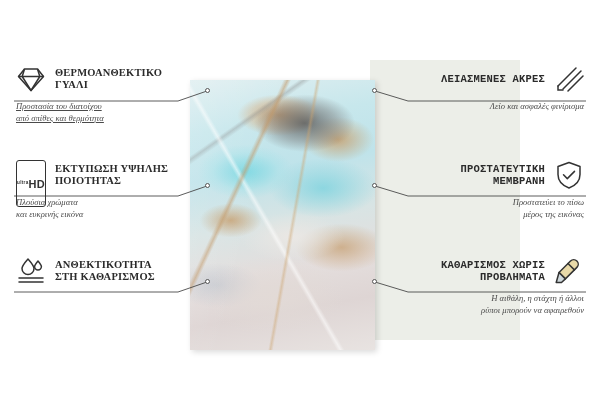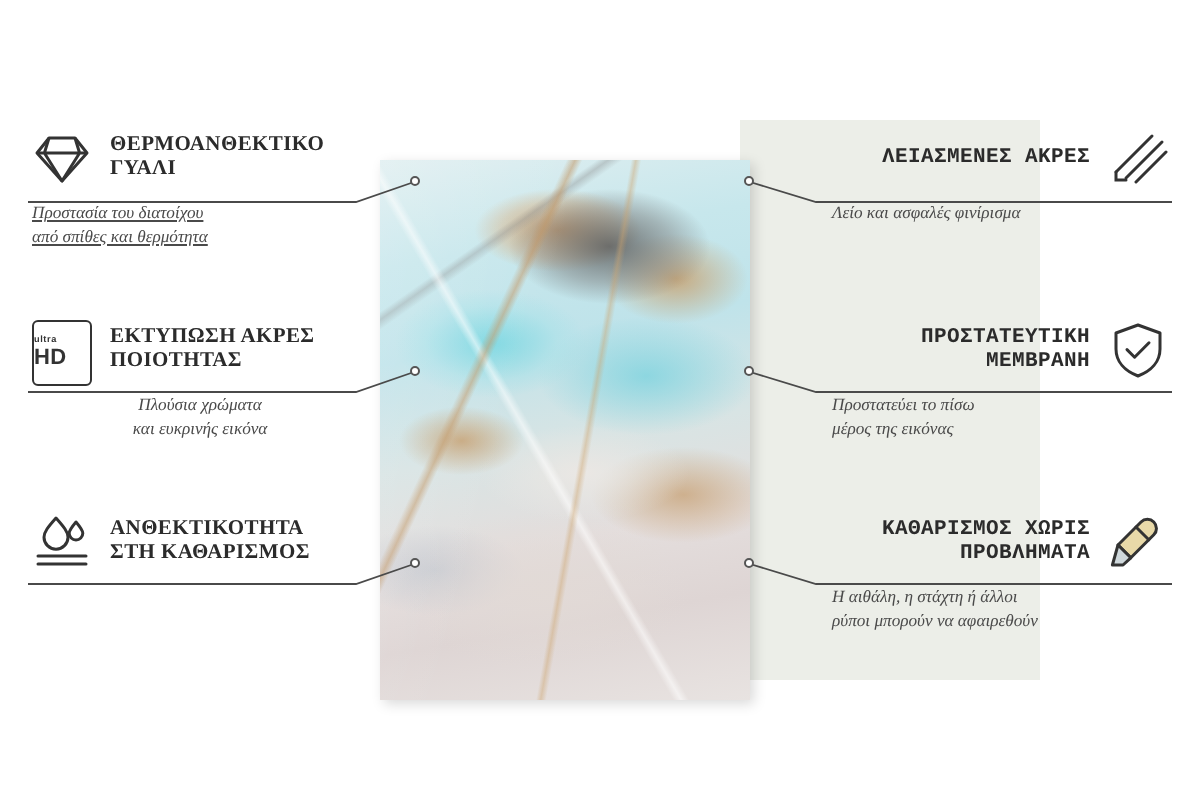--- a/index.html
+++ b/index.html
@@ -68,27 +68,27 @@
     letter-spacing:.2px; line-height:1.18;
   }
   .feature.right .head{ flex-direction:row-reverse; }
   .feature .title{ max-width:118px; }
   .feature.right .title{ text-align:right;font-family:Liberation Mono, monospace; }
   .feature .body{
     margin-top:7px;
     font-size:8.6px; color:#4a4a4a; line-height:1.35;
     font-style:italic;
   }
-  .feature.right .body{ text-align:left; }
+  .feature.right .body{ text-align:right; }
 
   .ico{ width:30px; height:30px; flex:0 0 30px; display:block; }
 
   .hdbox{
-    width:30px;height:33px;border:1.6px solid #333;border-radius:3px;
-    display:flex;flex-direction:column;align-items:flex-start;justify-content:center;
+    width:30px;height:47px;border:1.6px solid #333;border-radius:3px;
+    display:flex;align-items:center;justify-content:center;
     font-family:"Liberation Sans", sans-serif;
   }
   .hdbox .u{ font-size:4.6px; letter-spacing:.3px; color:#333; line-height:1; }
   .hdbox .hd{ font-size:11px; font-weight:bold; color:#333; line-height:1; margin-top:1px; }
 
   .dot{ position:absolute; width:5px; height:5px; border-radius:50%; border:1.1px solid #555; background:#fff; }
 </style>
 </head>
 <body>
 
@@ -137,23 +137,23 @@
   </div>
 
   <div class="feature left" style="left:16px; top:160px; width:168px;">
     <div class="head">
       <span class="ico">
         <span class="hdbox">
           <span class="u">ultra</span>
           <span class="hd">HD</span>
         </span>
       </span>
-      <span class="title">ΕΚΤΥΠΩΣΗ ΑΚΡΕΣ ΠΟΙΟΤΗΤΑΣ</span>
-    </div>
-    <div class="body" style="white-space:pre-line;text-align:center;">Πλούσια χρώματα
+      <span class="title">ΕΚΤΥΠΩΣΗ ΥΨΗΛΗΣ ΠΟΙΟΤΗΤΑΣ</span>
+    </div>
+    <div class="body" style="white-space:pre-line;">Πλούσια χρώματα
 και ευκρινής εικόνα</div>
   </div>
 
   <div class="feature left" style="left:16px; top:256px; width:168px;">
     <div class="head">
       <span class="ico">
         <svg viewBox="0 0 30 30" width="30" height="30">
           <g fill="none" stroke="#333" stroke-width="1.5" stroke-linecap="round" stroke-linejoin="round">
             <path d="M12 3c4 4.5 6 7 6 9.6A6 6 0 0 1 6 12.6C6 10 8 7.5 12 3z"></path>
             <path d="M22 5c2.2 2.6 3.4 4.1 3.4 5.6a3.4 3.4 0 0 1-6.8 0C18.6 9.1 19.8 7.6 22 5z"></path>

